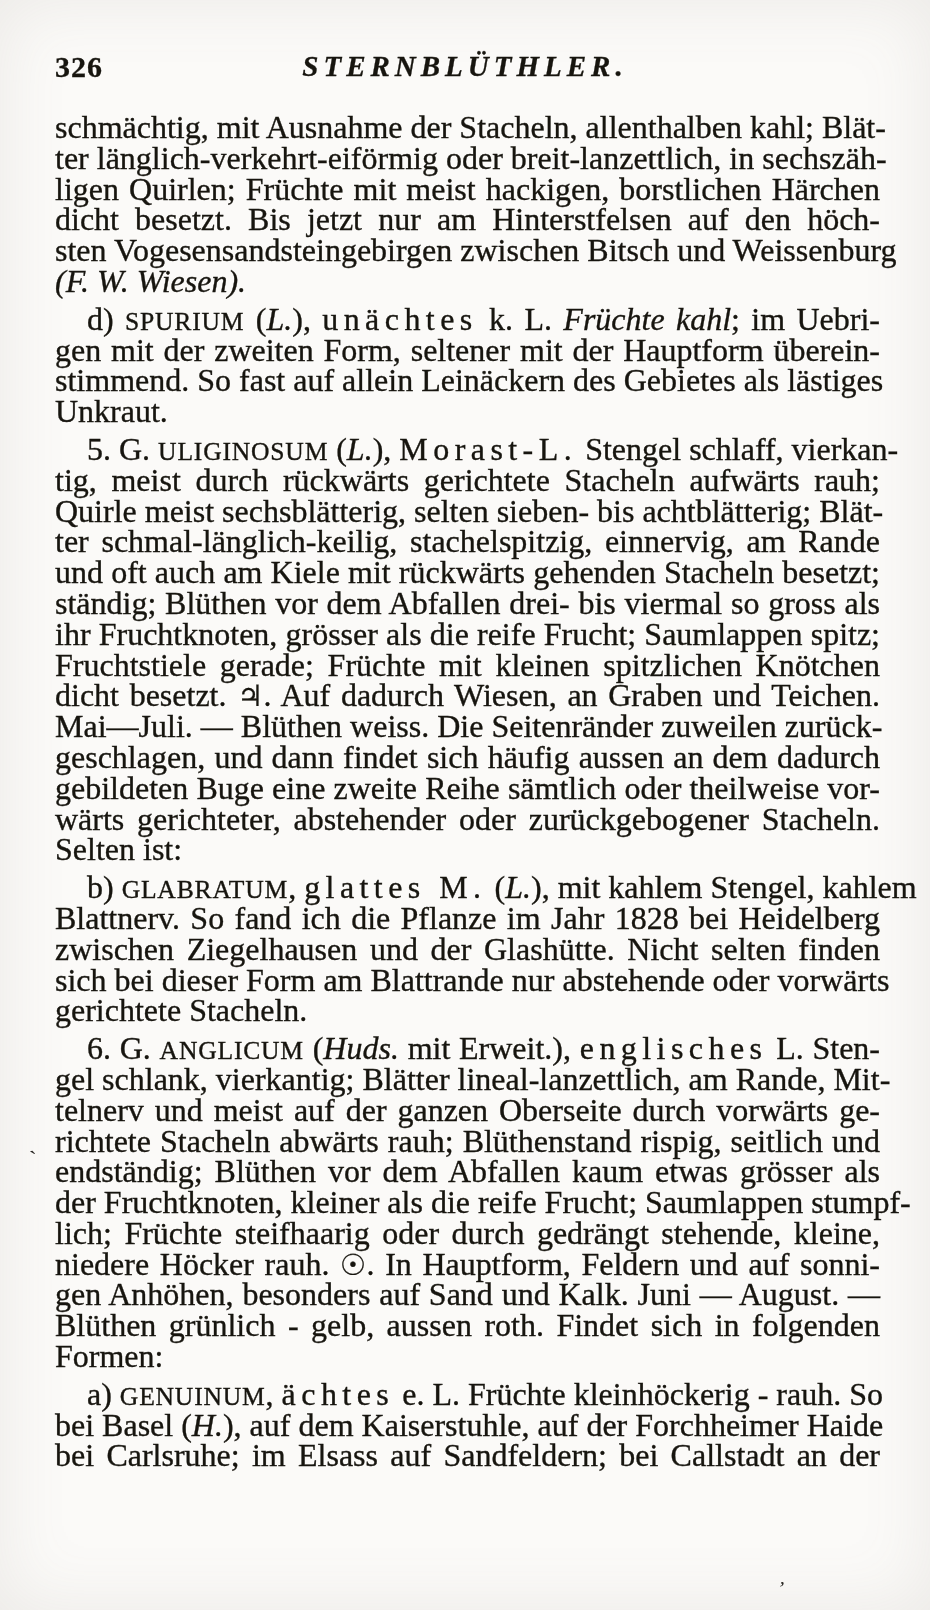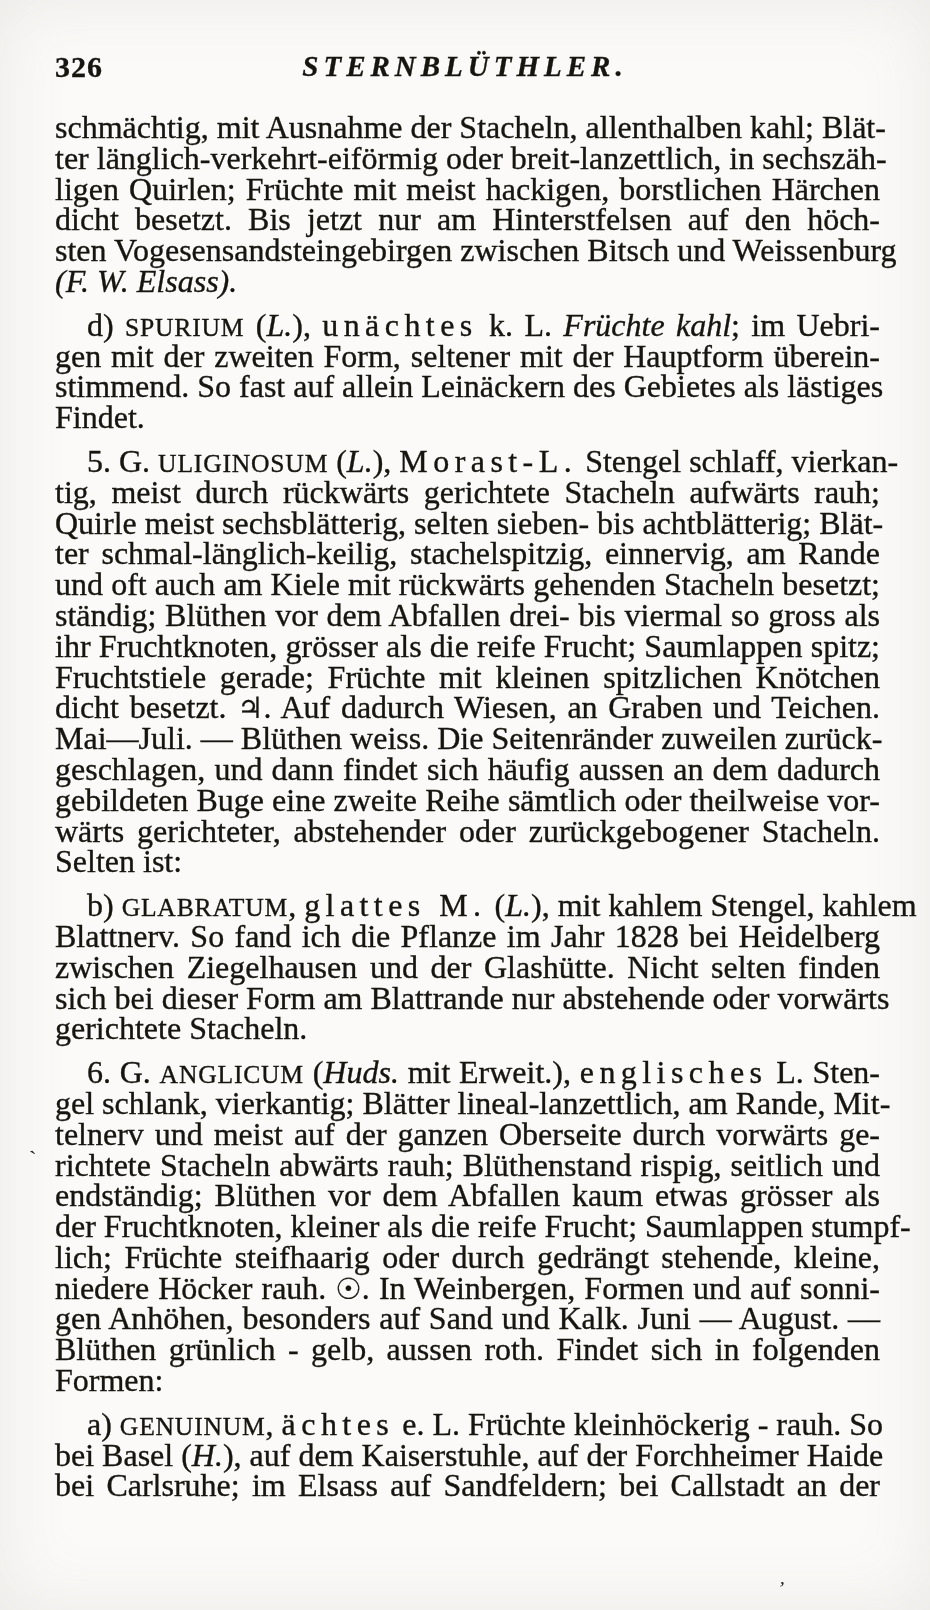--- a/index.html
+++ b/index.html
@@ -38,21 +38,21 @@
     font-weight: 700;
     letter-spacing: 5px;
     font-style: italic;
     -webkit-text-stroke: 0.3px currentColor;
   }
   .text-block {
     position: absolute;
     left: 55px; top: 112px;
     width: 825px;
   }
-  .para + .para { margin-top: 13px; }
+  .para + .para { margin-top: 7px; }
   .line {
     height: 30.8px;
     line-height: 30.8px;
     font-size: 32px;
     text-align: justify;
     text-align-last: justify;
     white-space: nowrap;
     overflow: visible;
     -webkit-text-stroke: 0.35px currentColor;
   }
@@ -89,27 +89,27 @@
   <div class="running-title">STERNBLÜTHLER.</div>
 </div>
 
 <div class="text-block">
     <div class="para">
       <div class="line"><span>schmächtig, mit Ausnahme der Stacheln, allenthalben kahl; Blät-</span></div>
       <div class="line"><span>ter länglich-verkehrt-eiförmig oder breit-lanzettlich, in sechszäh-</span></div>
       <div class="line"><span>ligen Quirlen; Früchte mit meist hackigen, borstlichen Härchen</span></div>
       <div class="line"><span>dicht besetzt. Bis jetzt nur am Hinterstfelsen auf den höch-</span></div>
       <div class="line"><span>sten Vogesensandsteingebirgen zwischen Bitsch und Weissenburg</span></div>
-      <div class="line last"><span class="it">(F. W. Elsass).</span></div>
+      <div class="line last"><span class="it">(F. W. Wiesen).</span></div>
     </div>
     <div class="para">
       <div class="line indent"><span>d) </span><span class="sc">SPURIUM</span><span> (</span><span class="it">L.</span><span>), </span><span class="sp">unächtes</span><span> k. L. </span><span class="it">Früchte kahl</span><span>; im Uebri-</span></div>
       <div class="line"><span>gen mit der zweiten Form, seltener mit der Hauptform überein-</span></div>
       <div class="line"><span>stimmend. So fast auf allein Leinäckern des Gebietes als lästiges</span></div>
-      <div class="line last"><span>Findet.</span></div>
+      <div class="line last"><span>Unkraut.</span></div>
     </div>
     <div class="para">
       <div class="line indent"><span>5. G. </span><span class="sc">ULIGINOSUM</span><span> (</span><span class="it">L.</span><span>), </span><span class="sp">Morast-L.</span><span> Stengel schlaff, vierkan-</span></div>
       <div class="line"><span>tig, meist durch rückwärts gerichtete Stacheln aufwärts rauh;</span></div>
       <div class="line"><span>Quirle meist sechsblätterig, selten sieben- bis achtblätterig; Blät-</span></div>
       <div class="line"><span>ter schmal-länglich-keilig, stachelspitzig, einnervig, am Rande</span></div>
       <div class="line"><span>und oft auch am Kiele mit rückwärts gehenden Stacheln besetzt;</span></div>
       <div class="line"><span>ständig; Blüthen vor dem Abfallen drei- bis viermal so gross als</span></div>
       <div class="line"><span>ihr Fruchtknoten, grösser als die reife Frucht; Saumlappen spitz;</span></div>
       <div class="line"><span>Fruchtstiele gerade; Früchte mit kleinen spitzlichen Knötchen</span></div>
@@ -128,21 +128,21 @@
       <div class="line last"><span>gerichtete Stacheln.</span></div>
     </div>
     <div class="para">
       <div class="line indent"><span>6. G. </span><span class="sc">ANGLICUM</span><span> (</span><span class="it">Huds.</span><span> mit Erweit.), </span><span class="sp">englisches</span><span> L. Sten-</span></div>
       <div class="line"><span>gel schlank, vierkantig; Blätter lineal-lanzettlich, am Rande, Mit-</span></div>
       <div class="line"><span>telnerv und meist auf der ganzen Oberseite durch vorwärts ge-</span></div>
       <div class="line"><span>richtete Stacheln abwärts rauh; Blüthenstand rispig, seitlich und</span></div>
       <div class="line"><span>endständig; Blüthen vor dem Abfallen kaum etwas grösser als</span></div>
       <div class="line"><span>der Fruchtknoten, kleiner als die reife Frucht; Saumlappen stumpf-</span></div>
       <div class="line"><span>lich; Früchte steifhaarig oder durch gedrängt stehende, kleine,</span></div>
-      <div class="line"><span>niedere Höcker rauh. </span><span class="sym">☉</span><span>. In Weinbergen, Formen und auf sonni-</span></div>
+      <div class="line"><span>niedere Höcker rauh. </span><span class="sym">☉</span><span>. In Hauptform, Feldern und auf sonni-</span></div>
       <div class="line"><span>gen Anhöhen, besonders auf Sand und Kalk. Juni — August. —</span></div>
       <div class="line"><span>Blüthen grünlich - gelb, aussen roth. Findet sich in folgenden</span></div>
       <div class="line last"><span>Formen:</span></div>
     </div>
     <div class="para">
       <div class="line indent"><span>a) </span><span class="sc">GENUINUM</span><span>, </span><span class="sp">ächtes</span><span> e. L. Früchte kleinhöckerig - rauh. So</span></div>
       <div class="line"><span>bei Basel (</span><span class="it">H.</span><span>), auf dem Kaiserstuhle, auf der Forchheimer Haide</span></div>
       <div class="line"><span>bei Carlsruhe; im Elsass auf Sandfeldern; bei Callstadt an der</span></div>
     </div>
   </div>

